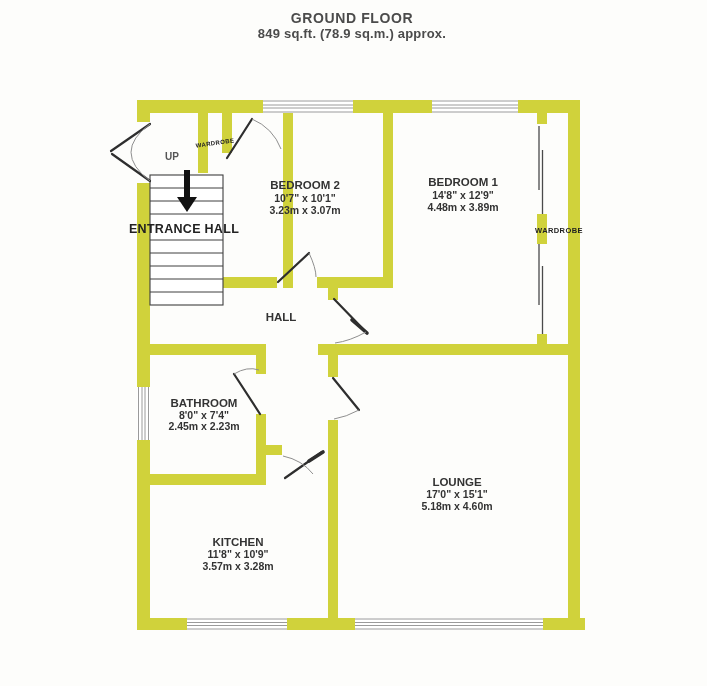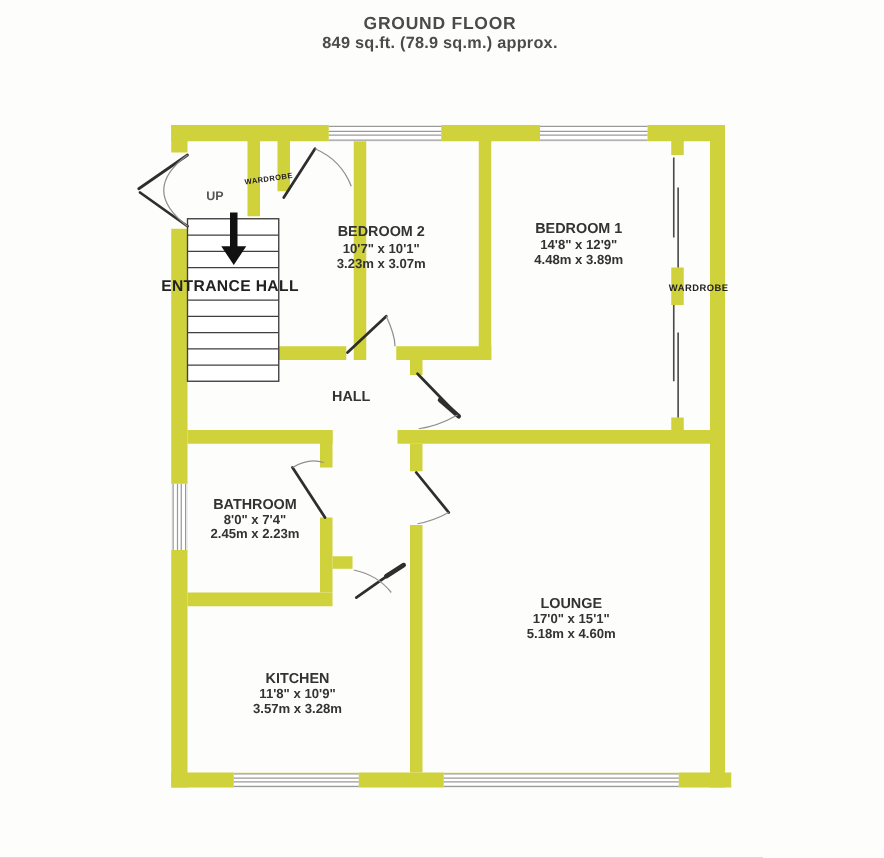--- a/index.html
+++ b/index.html
@@ -1,16 +1,16 @@
 <!DOCTYPE html>
 <html><head>
 <meta charset="utf-8">
 <style>
   html,body{margin:0;padding:0;background:#ffffff;}
-  .page{position:relative;width:707px;height:686px;background:#a21caf;overflow:hidden;}
+  .page{position:relative;width:707px;height:686px;background:#f9a8d4;overflow:hidden;}
   svg{display:block;}
   text{text-anchor:middle;font-family:"Liberation Sans","DejaVu Sans",sans-serif;}
   .t-title{font-weight:600;font-size:14px;letter-spacing:.6px;fill:#4b4b4b;}
   .t-sub{font-weight:600;font-size:13px;letter-spacing:.2px;fill:#4b4b4b;}
   .t-room{font-weight:700;font-size:11.5px;fill:#333;}
   .t-dim{font-weight:700;font-size:10.5px;fill:#333;}
   .t-ehall{font-weight:700;font-size:12.5px;letter-spacing:.3px;fill:#222;}
   .t-up{font-weight:600;font-size:10px;fill:#555;}
   .t-ward{font-weight:700;font-size:6px;letter-spacing:.4px;fill:#222;}
   .t-ward2{font-weight:700;font-size:7.5px;letter-spacing:.4px;fill:#222;}

